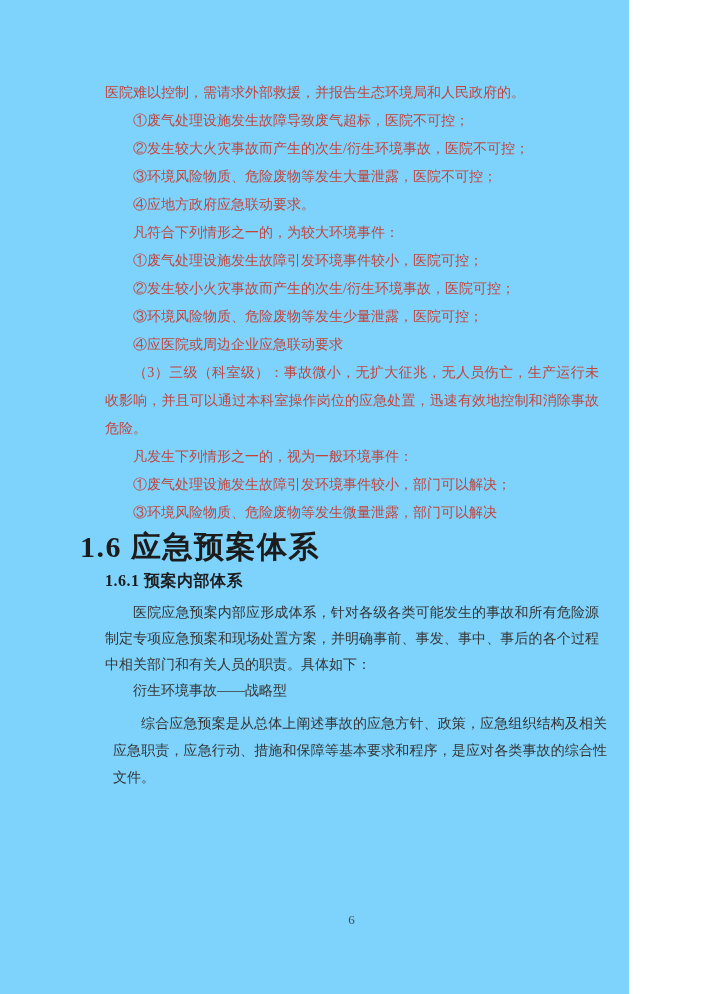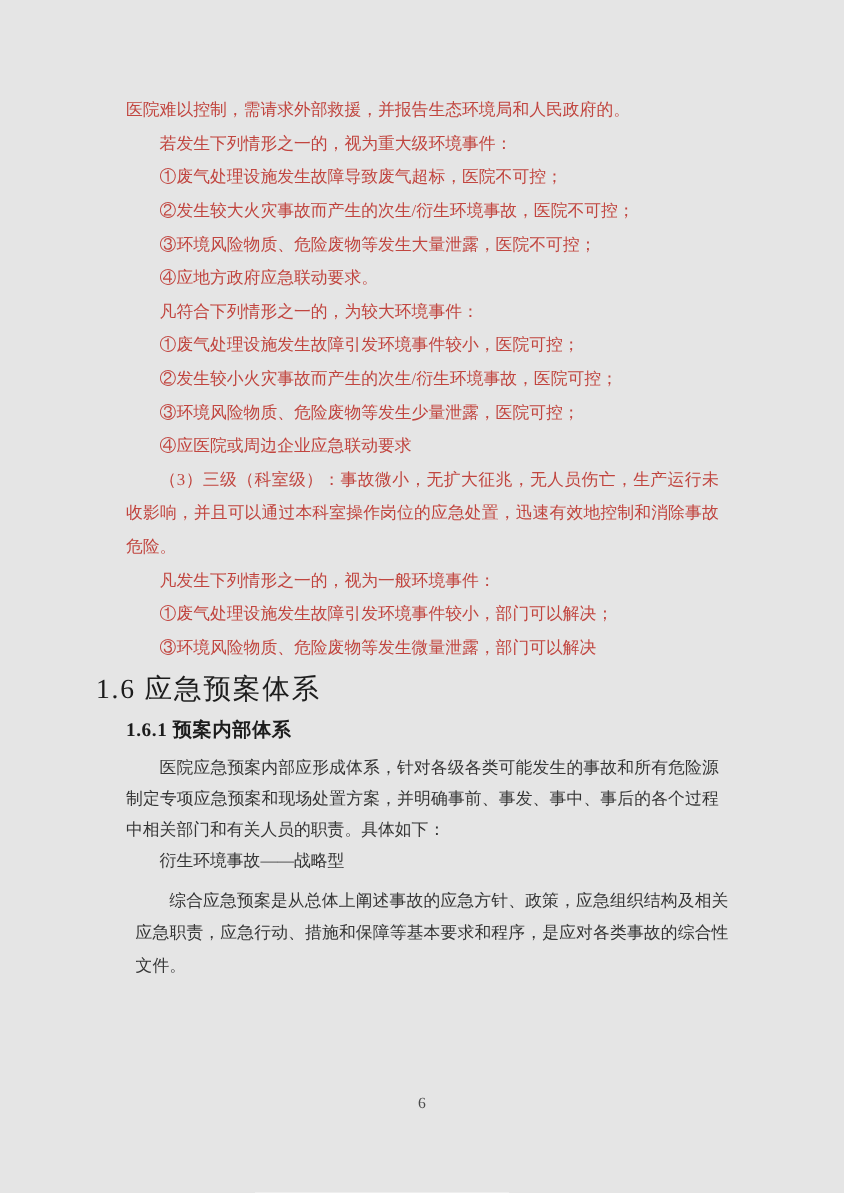--- a/index.html
+++ b/index.html
@@ -2,23 +2,23 @@
 <html><head>
 <meta charset="utf-8">
 <style>
   html, body {
     margin: 0;
     padding: 0;
     background: #ffffff;
   }
   .page {
     position: relative;
-    width: 703px;
+    width: 629px;
     height: 994px;
-    background: #e5e5e5;
+    background: #7dd3fc;
     overflow: hidden;
     font-family: "Liberation Serif", "DejaVu Serif", serif;
   }
   .content {
     position: absolute;
     top: 0;
     left: 80px;
     width: 519px;
     padding-top: 79px;
   }
@@ -31,24 +31,24 @@
   .red-section .para {
     font-size: 14px;
     line-height: 28px;
     color: #c1453f;
   }
   .para.no-indent {
     text-indent: 0;
   }
   .h2 {
     margin: 6px 0 0 0;
-    font-size: 23px;
+    font-size: 30px;
     line-height: 28px;
     letter-spacing: 1.5px;
-    font-weight: normal;
+    font-weight: bold;
     color: #1c1c1c;
   }
   .h3 {
     margin: 9px 0 0 25px;
     font-size: 16px;
     line-height: 22px;
     letter-spacing: 0.5px;
     font-weight: bold;
     color: #1c1c1c;
   }
@@ -79,21 +79,20 @@
   }
 </style>
 </head>
 <body>
 
 <div class="page">
   <section class="content">
 
     <div class="red-section">
       <p class="para no-indent">医院难以控制，需请求外部救援，并报告生态环境局和人民政府的。</p>
-      <p class="para">若发生下列情形之一的，视为重大级环境事件：</p>
       <p class="para">①废气处理设施发生故障导致废气超标，医院不可控；</p>
       <p class="para">②发生较大火灾事故而产生的次生/衍生环境事故，医院不可控；</p>
       <p class="para">③环境风险物质、危险废物等发生大量泄露，医院不可控；</p>
       <p class="para">④应地方政府应急联动要求。</p>
       <p class="para">凡符合下列情形之一的，为较大环境事件：</p>
       <p class="para">①废气处理设施发生故障引发环境事件较小，医院可控；</p>
       <p class="para">②发生较小火灾事故而产生的次生/衍生环境事故，医院可控；</p>
       <p class="para">③环境风险物质、危险废物等发生少量泄露，医院可控；</p>
       <p class="para">④应医院或周边企业应急联动要求</p>
       <p class="para">（3）三级（科室级）：事故微小，无扩大征兆，无人员伤亡，生产运行未收影响，并且可以通过本科室操作岗位的应急处置，迅速有效地控制和消除事故危险。</p>

